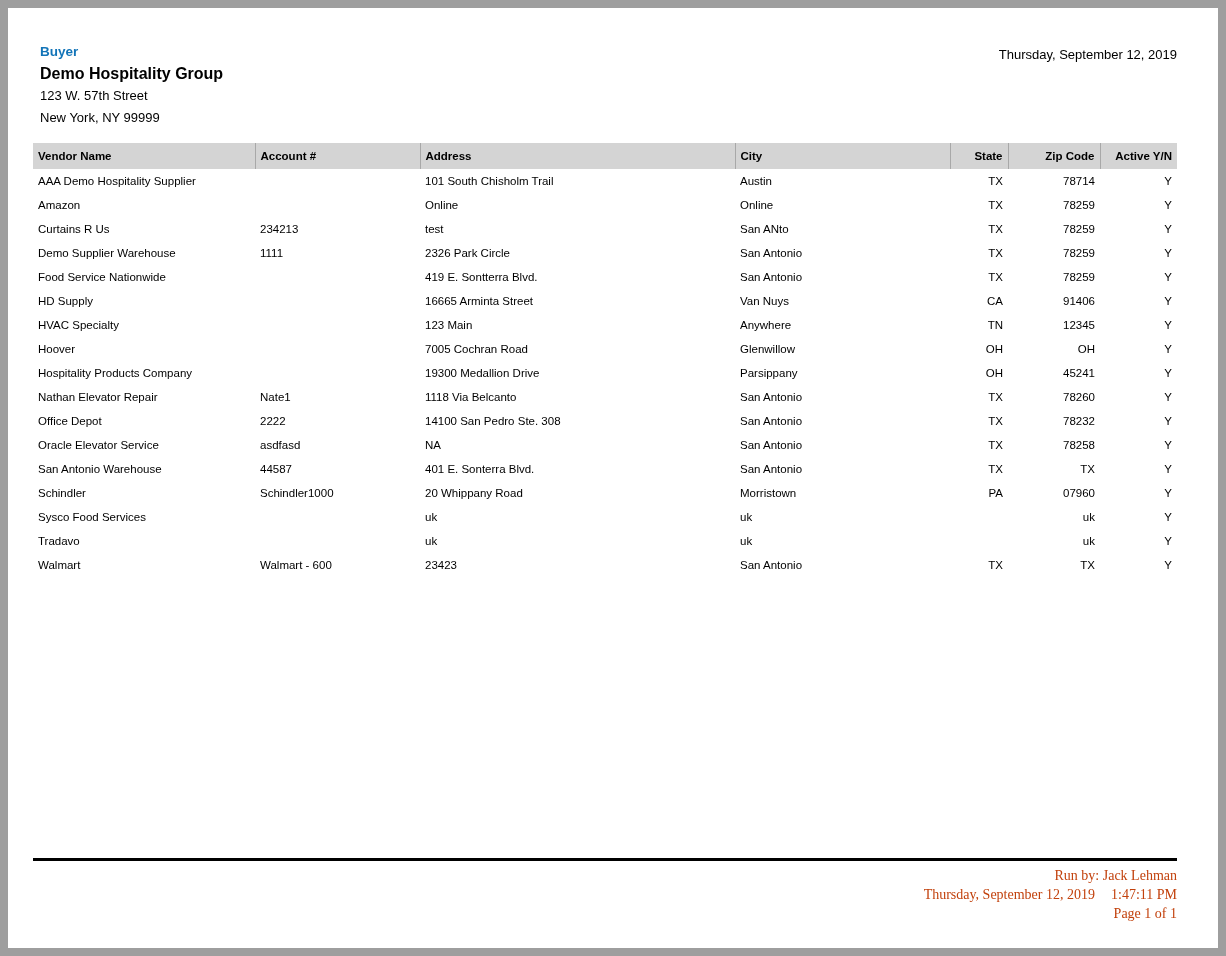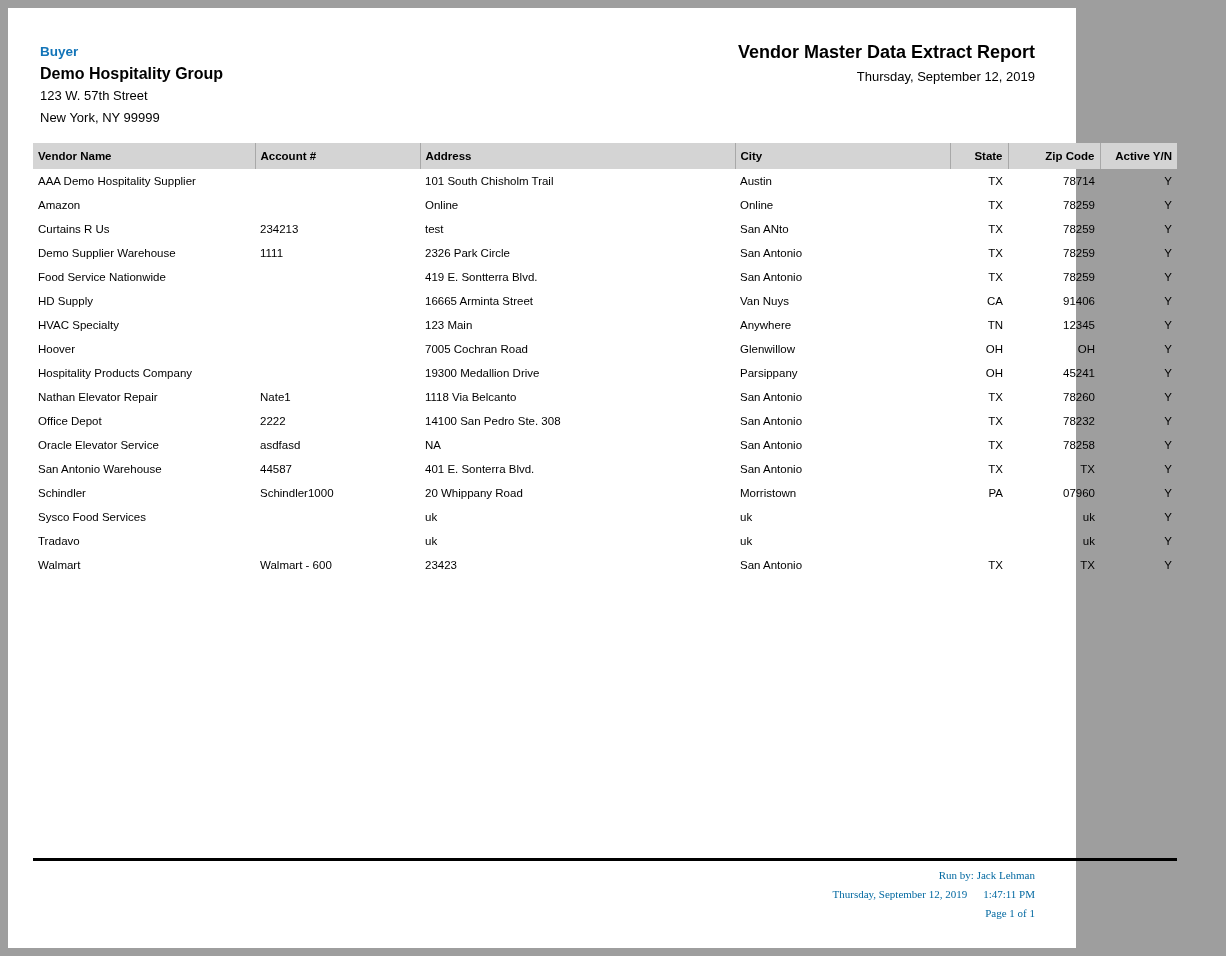--- a/index.html
+++ b/index.html
@@ -6,21 +6,21 @@
   html, body { margin: 0; padding: 0; }
   body {
     background: #9e9e9e;
     font-family: "Liberation Sans", "DejaVu Sans", sans-serif;
     width: 1226px;
     height: 956px;
     overflow: hidden;
   }
   .page {
     position: relative;
-    width: 1068px;
+    width: 1210px;
     height: 940px;
     margin: 8px;
     background: #ffffff;
   }
 
   
   .buyer-block {
     padding-top: 33px;
     margin-left: 32px;
     line-height: 22px;
@@ -102,40 +102,39 @@
     width: 1144px;
     height: 3px;
     background: #000;
   }
   .report-footer {
     position: absolute;
     top: 858px;
     right: 41px;
     text-align: right;
     font-family: "Liberation Serif", "DejaVu Serif", serif;
-    font-size: 11px;
+    font-size: 14px;
     line-height: 19px;
-    color: #0369a1;
+    color: #c2410c;
   }
   .time-gap { margin-left: 16px; }
 </style>
 </head>
 <body>
 
 <div class="page">
 
   <div class="buyer-block">
     <div class="buyer-label">Buyer</div>
     <div class="company">Demo Hospitality Group</div>
     <div class="addr">123 W. 57th Street</div>
     <div class="addr">New York, NY 99999</div>
   </div>
 
   <div class="title-block">
-    <div class="report-title">Vendor Master Data Extract Report</div>
     <div class="report-date">Thursday, September 12, 2019</div>
   </div>
 
   <table class="vendor-table">
     <colgroup>
       <col class="col-vendor">
       <col class="col-account">
       <col class="col-address">
       <col class="col-city">
       <col class="col-state">

